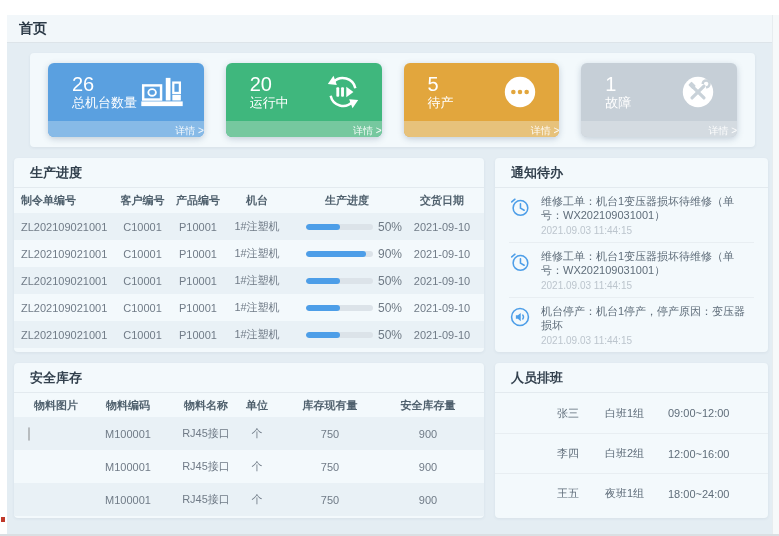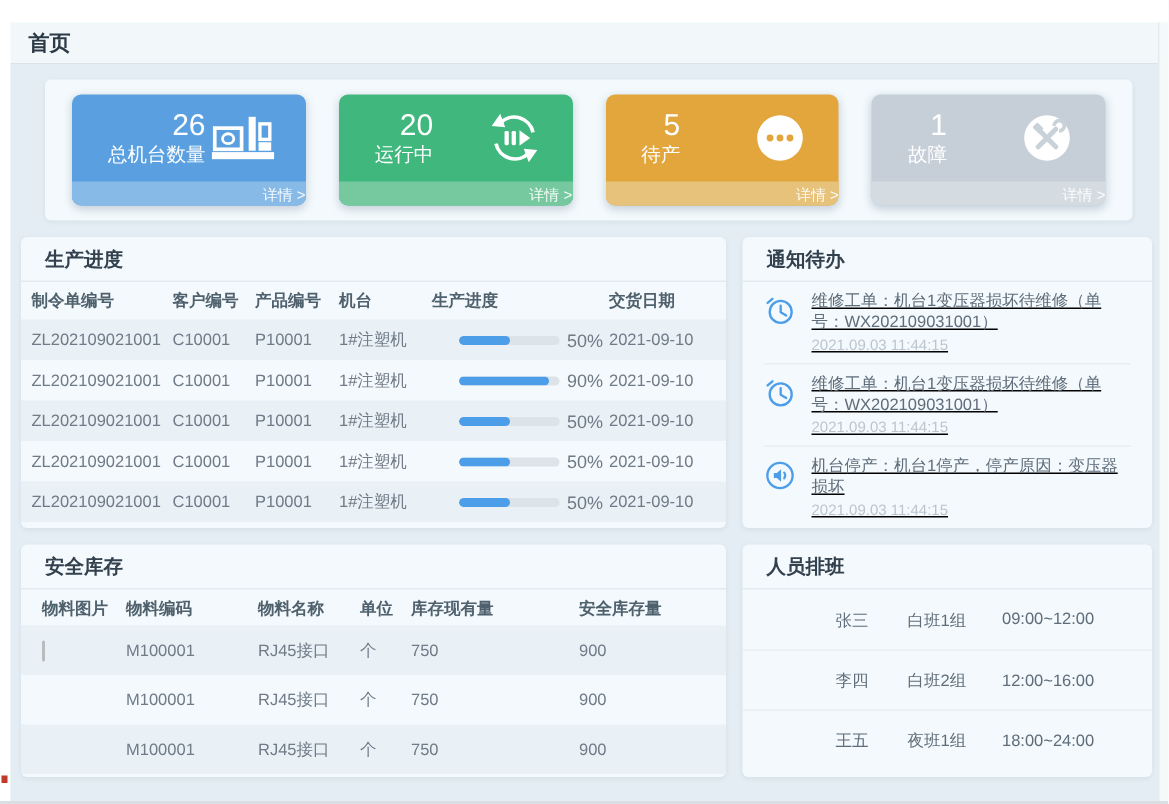--- a/index.html
+++ b/index.html
@@ -21,46 +21,46 @@
   .content { position:absolute; left:7px; top:37px; right:7px; bottom:8px; background:#e4edf3; }
 
   .panel { position:absolute; background:#f3f9fc; border-radius:4px; box-shadow:0 1px 3px rgba(60,90,110,0.08); overflow:hidden; }
   .panel-title { height:30px; line-height:30px; padding:0 16px; font-size:13px; font-weight:bold; color:#33414e;
                  border-bottom:1px solid #e3eaef; }
 
   
   .cards-panel { left:23px; top:10px; width:725px; height:94px; display:flex; gap:22px; padding:10px 18px 0; }
   .card { flex:1; height:74px; border-radius:6px; box-shadow:0 2px 6px rgba(50,80,110,0.25); display:flex; flex-direction:column; cursor:pointer; }
   .card-body { flex:1; display:flex; align-items:center; justify-content:space-between; padding:0 20px 0 24px; }
-  .card-text { text-align:right; color:#fff; }
+  .card-text { text-align:left; color:#fff; }
   .card-value { font-size:20px; line-height:22px; }
   .card-label { font-size:13px; line-height:16px; }
   .card-icon { display:flex; align-items:center; }
   .card-footer { height:16px; border-radius:0 0 6px 6px; text-align:right; font-size:10px; line-height:20px;
                  color:rgba(255,255,255,0.92); }
 
   
   .grid-row { display:grid; align-items:center; font-size:11px; color:#707b87; }
   .grid-head { font-weight:bold; color:#50616e; }
-  .cell-c { }
+  .cell-c { text-align:center; }
 
   
   .prod-panel { left:7px; top:115px; width:470px; height:194px; }
   .prod-cols { grid-template-columns:94px 55px 56px 62px 118px 1fr; padding-left:7px; padding-right:6px; }
   .prod-head { height:25px; }
   .prod-row { height:27px; }
   .prod-rows .prod-row:nth-child(odd) { background:#e9f1f6; }
   .prog-cell { display:flex; align-items:center; gap:5px; padding-left:18px; padding-right:4px; }
   .prog-track { flex:1; height:6px; border-radius:3px; background:#dce3e9; overflow:hidden; }
   .prog-fill { height:6px; border-radius:3px; background:#4d9ee8; }
   .prog-label { font-size:12px; color:#6f7a85; width:24px; }
 
   
   .notif-panel { left:488px; top:115px; width:273px; height:194px; }
-  .notif-list { padding:0 14px;text-decoration:underline; }
+  .notif-list { padding:0 14px; }
   .notif-item { display:flex; gap:8px; padding:6px 0 5px; border-bottom:1px solid #e8eef2; cursor:pointer; }
   .notif-item:last-child { border-bottom:none; }
   .notif-icon { flex:0 0 24px; padding-top:2px; }
   .notif-text { font-size:11px; line-height:14px; color:#5f6d7a; }
   .notif-time { font-size:10px; line-height:13px; color:#bcc5cd; margin-top:2px; }
 
   
   .inv-panel { left:7px; top:320px; width:470px; height:155px; }
   .inv-cols { grid-template-columns:56px 88px 68px 34px 112px 1fr; padding:0 14px; }
   .inv-head { height:24px; }

